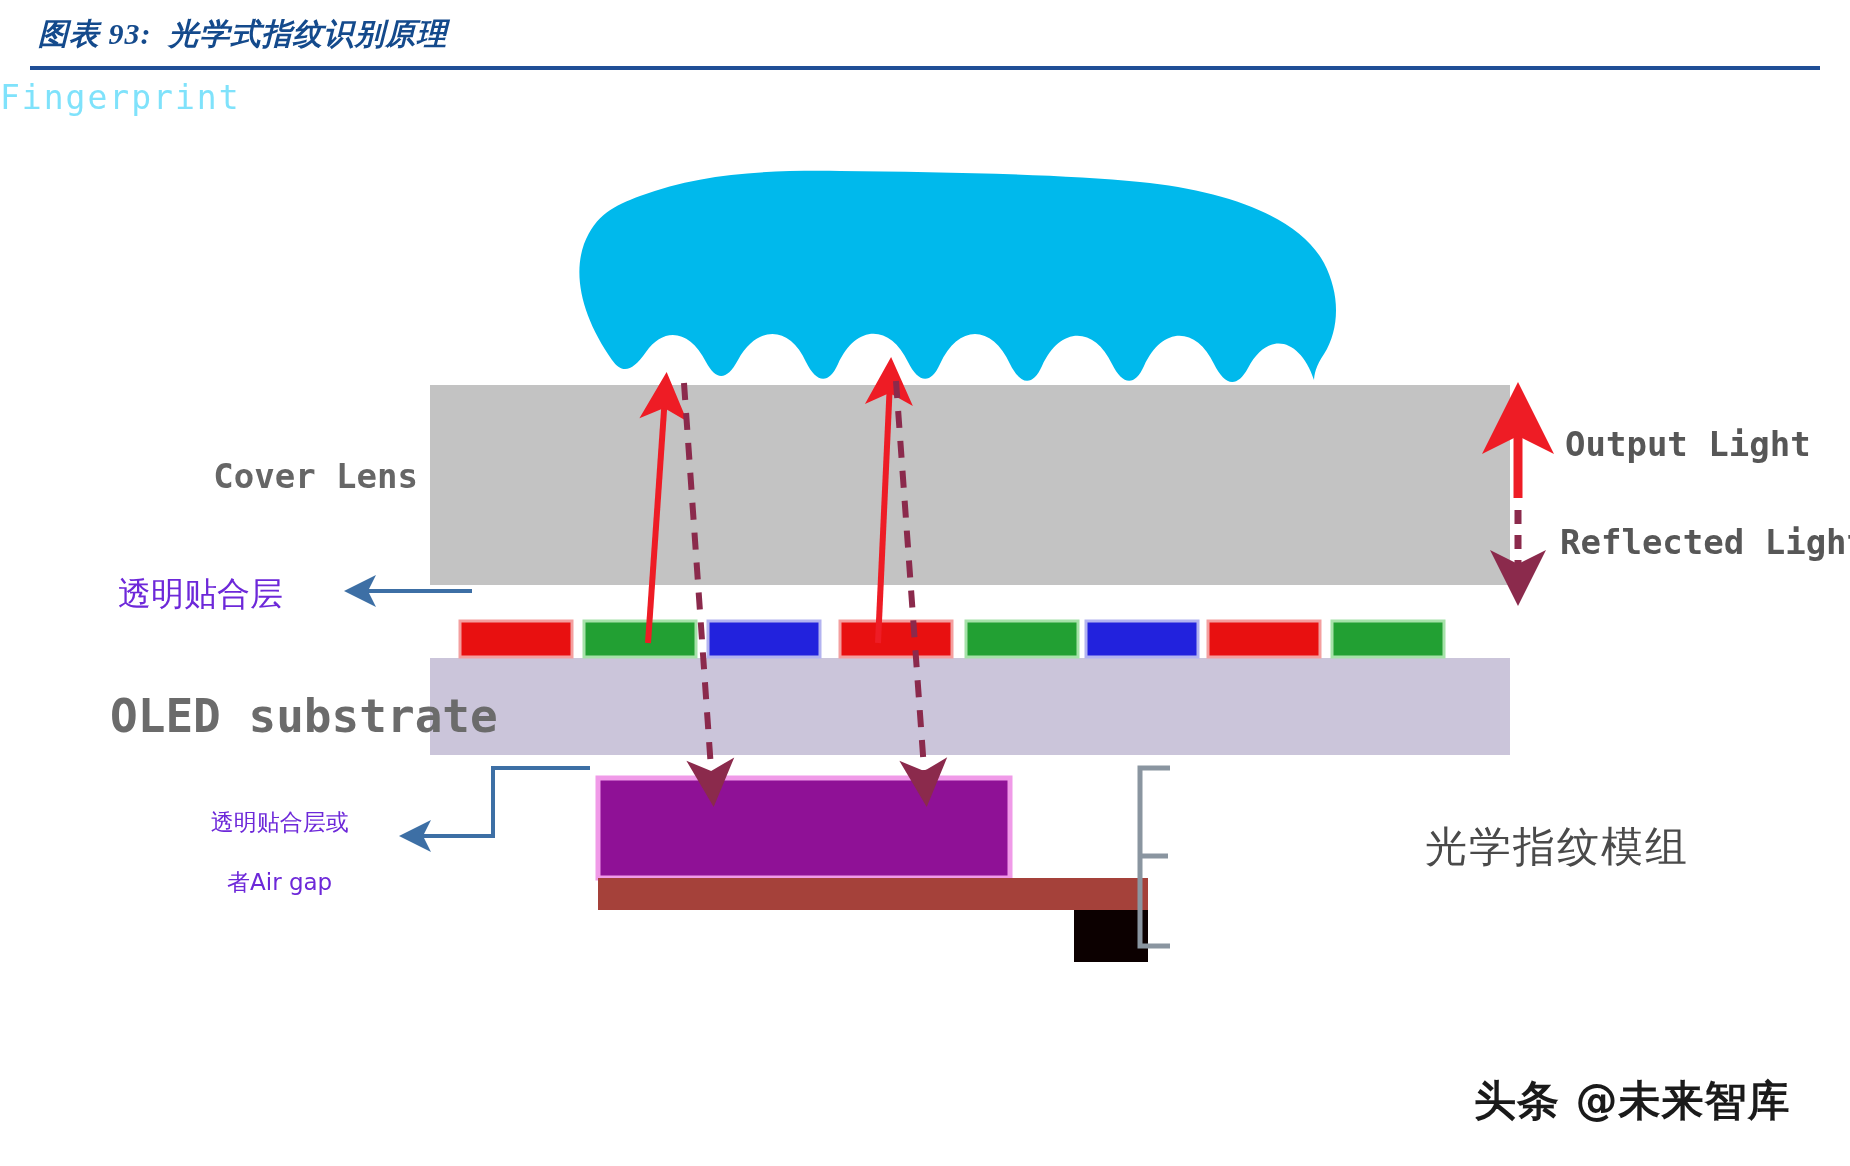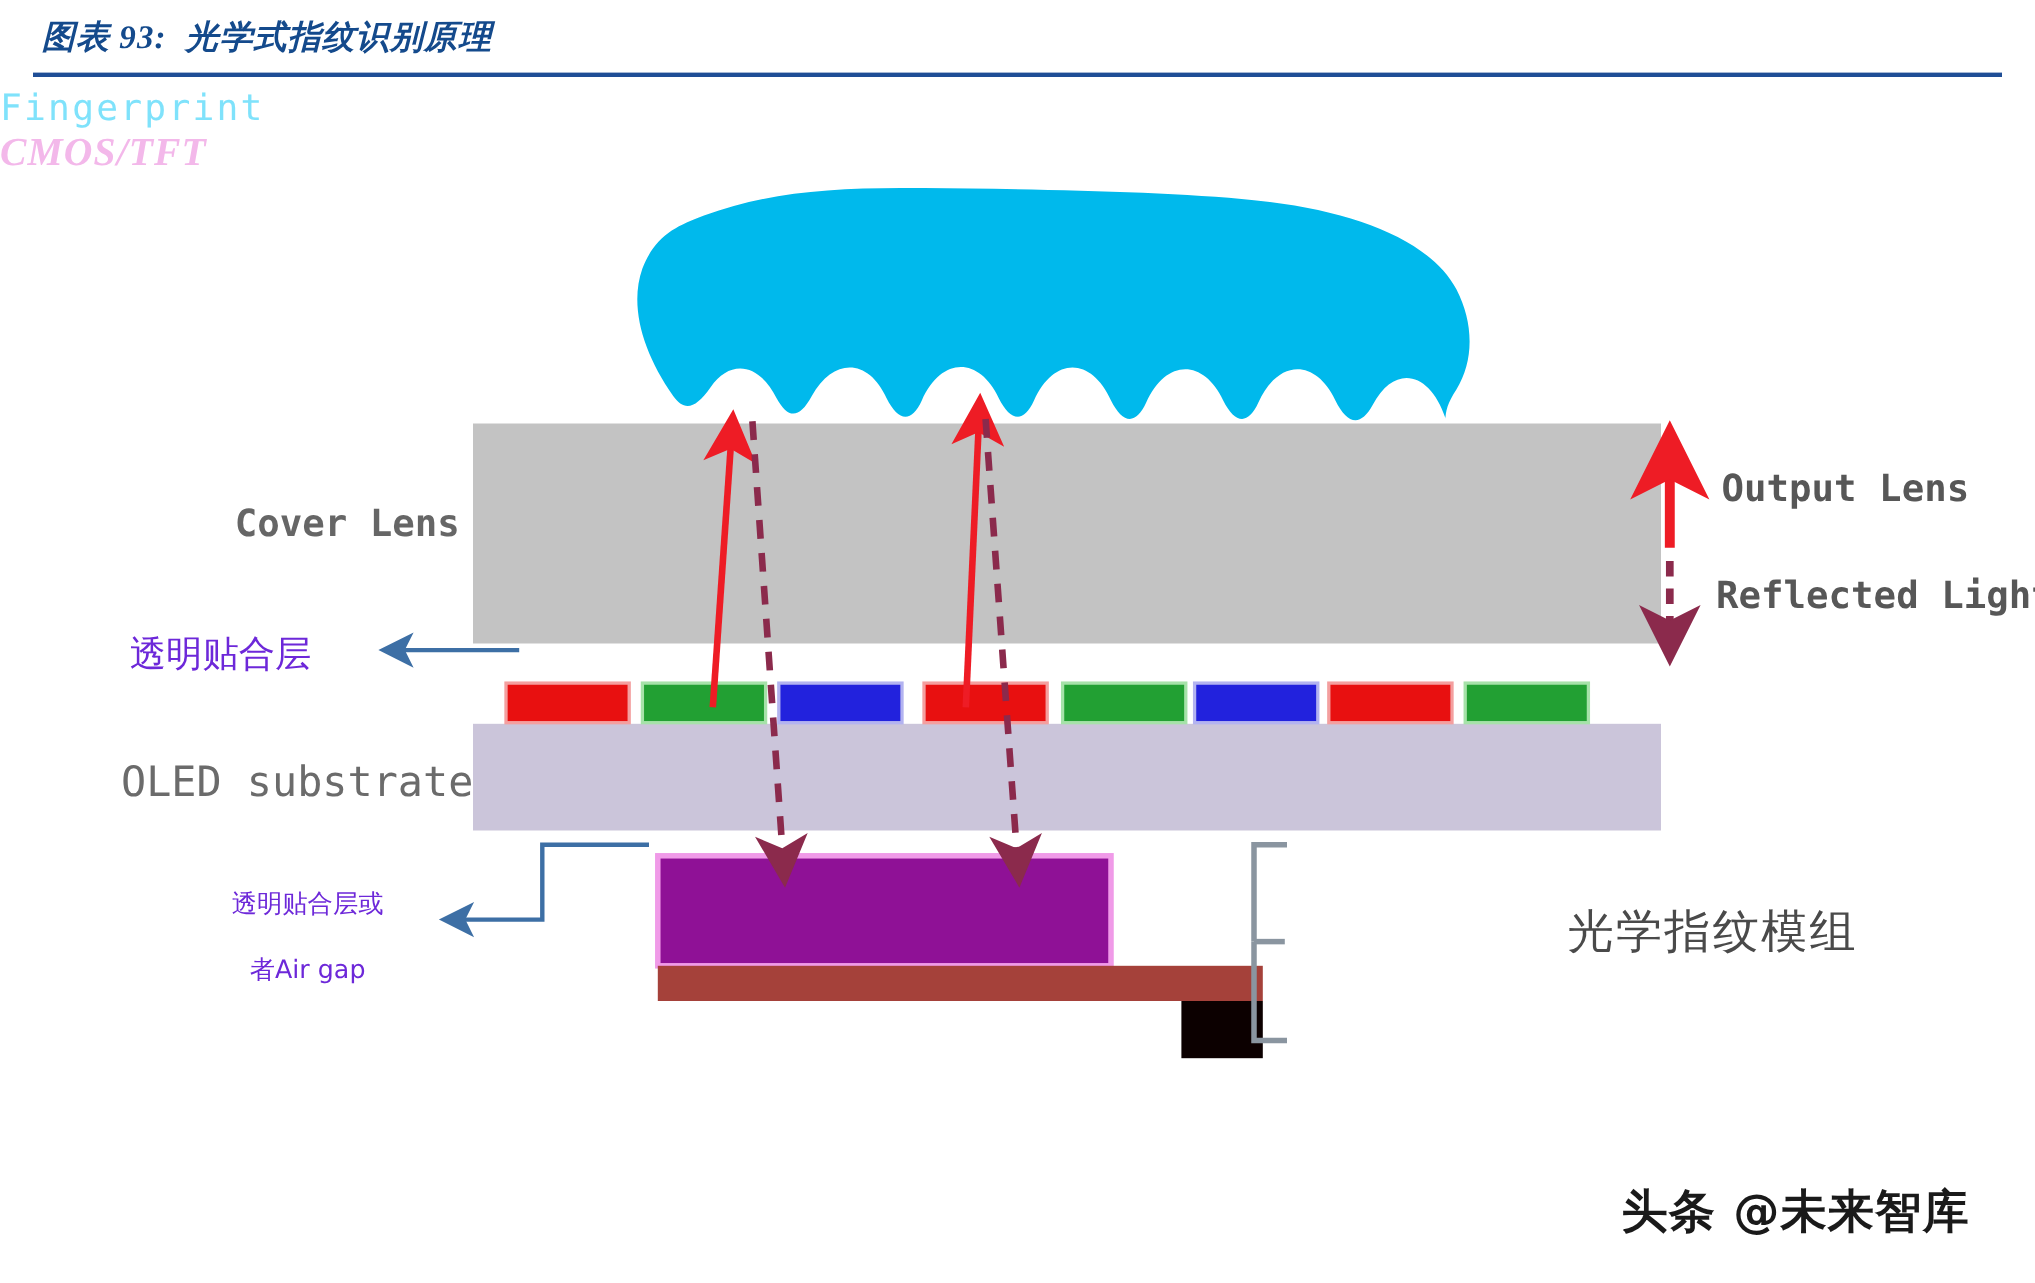--- a/index.html
+++ b/index.html
@@ -80,22 +80,22 @@
     color: #666;
     font-weight: bold;
   }
   #label-cover-lens .sub { font-size: 30px; display:block; }
   #label-adhesive-1 {
     left: 118px; top: 495px;
     font-size: 33px;
   }
   #label-oled-substrate {
     left: 110px; top: 610px;
-    font-size: 38px;
-    font-weight: normal;
+    font-size: 46px;
+    font-weight: bold;
     color: #6b6b6b;
   }
   #label-adhesive-2 {
     left: 120px; top: 700px;
     font-size: 23px;
     text-align: center;
     width: 290px;
   }
   #label-output-light {
     left: 1565px; top: 345px;
@@ -249,24 +249,23 @@
 
   <div class="lbl-cjk" id="label-adhesive-1">透明贴合层</div>
 
   <div class="lbl" id="label-oled-substrate">OLED substrate</div>
 
   <div class="lbl-cjk" id="label-adhesive-2">
     <span>透明贴合层或</span><br>
     <span>者Air gap</span>
   </div>
 
-  <div class="lbl" id="label-output-light">Output Lens</div>
+  <div class="lbl" id="label-output-light">Output Light</div>
 
   <div class="lbl" id="label-reflected-light">Reflected Light</div>
 
   <div id="label-fingerprint">Fingerprint</div>
 
-  <div id="label-cmos-tft">CMOS/TFT</div>
 
   <div class="lbl-cjk" id="label-module">光学指纹模组</div>
 </div>
 
 <div id="watermark">头条 @未来智库</div>
 
 </body></html>

